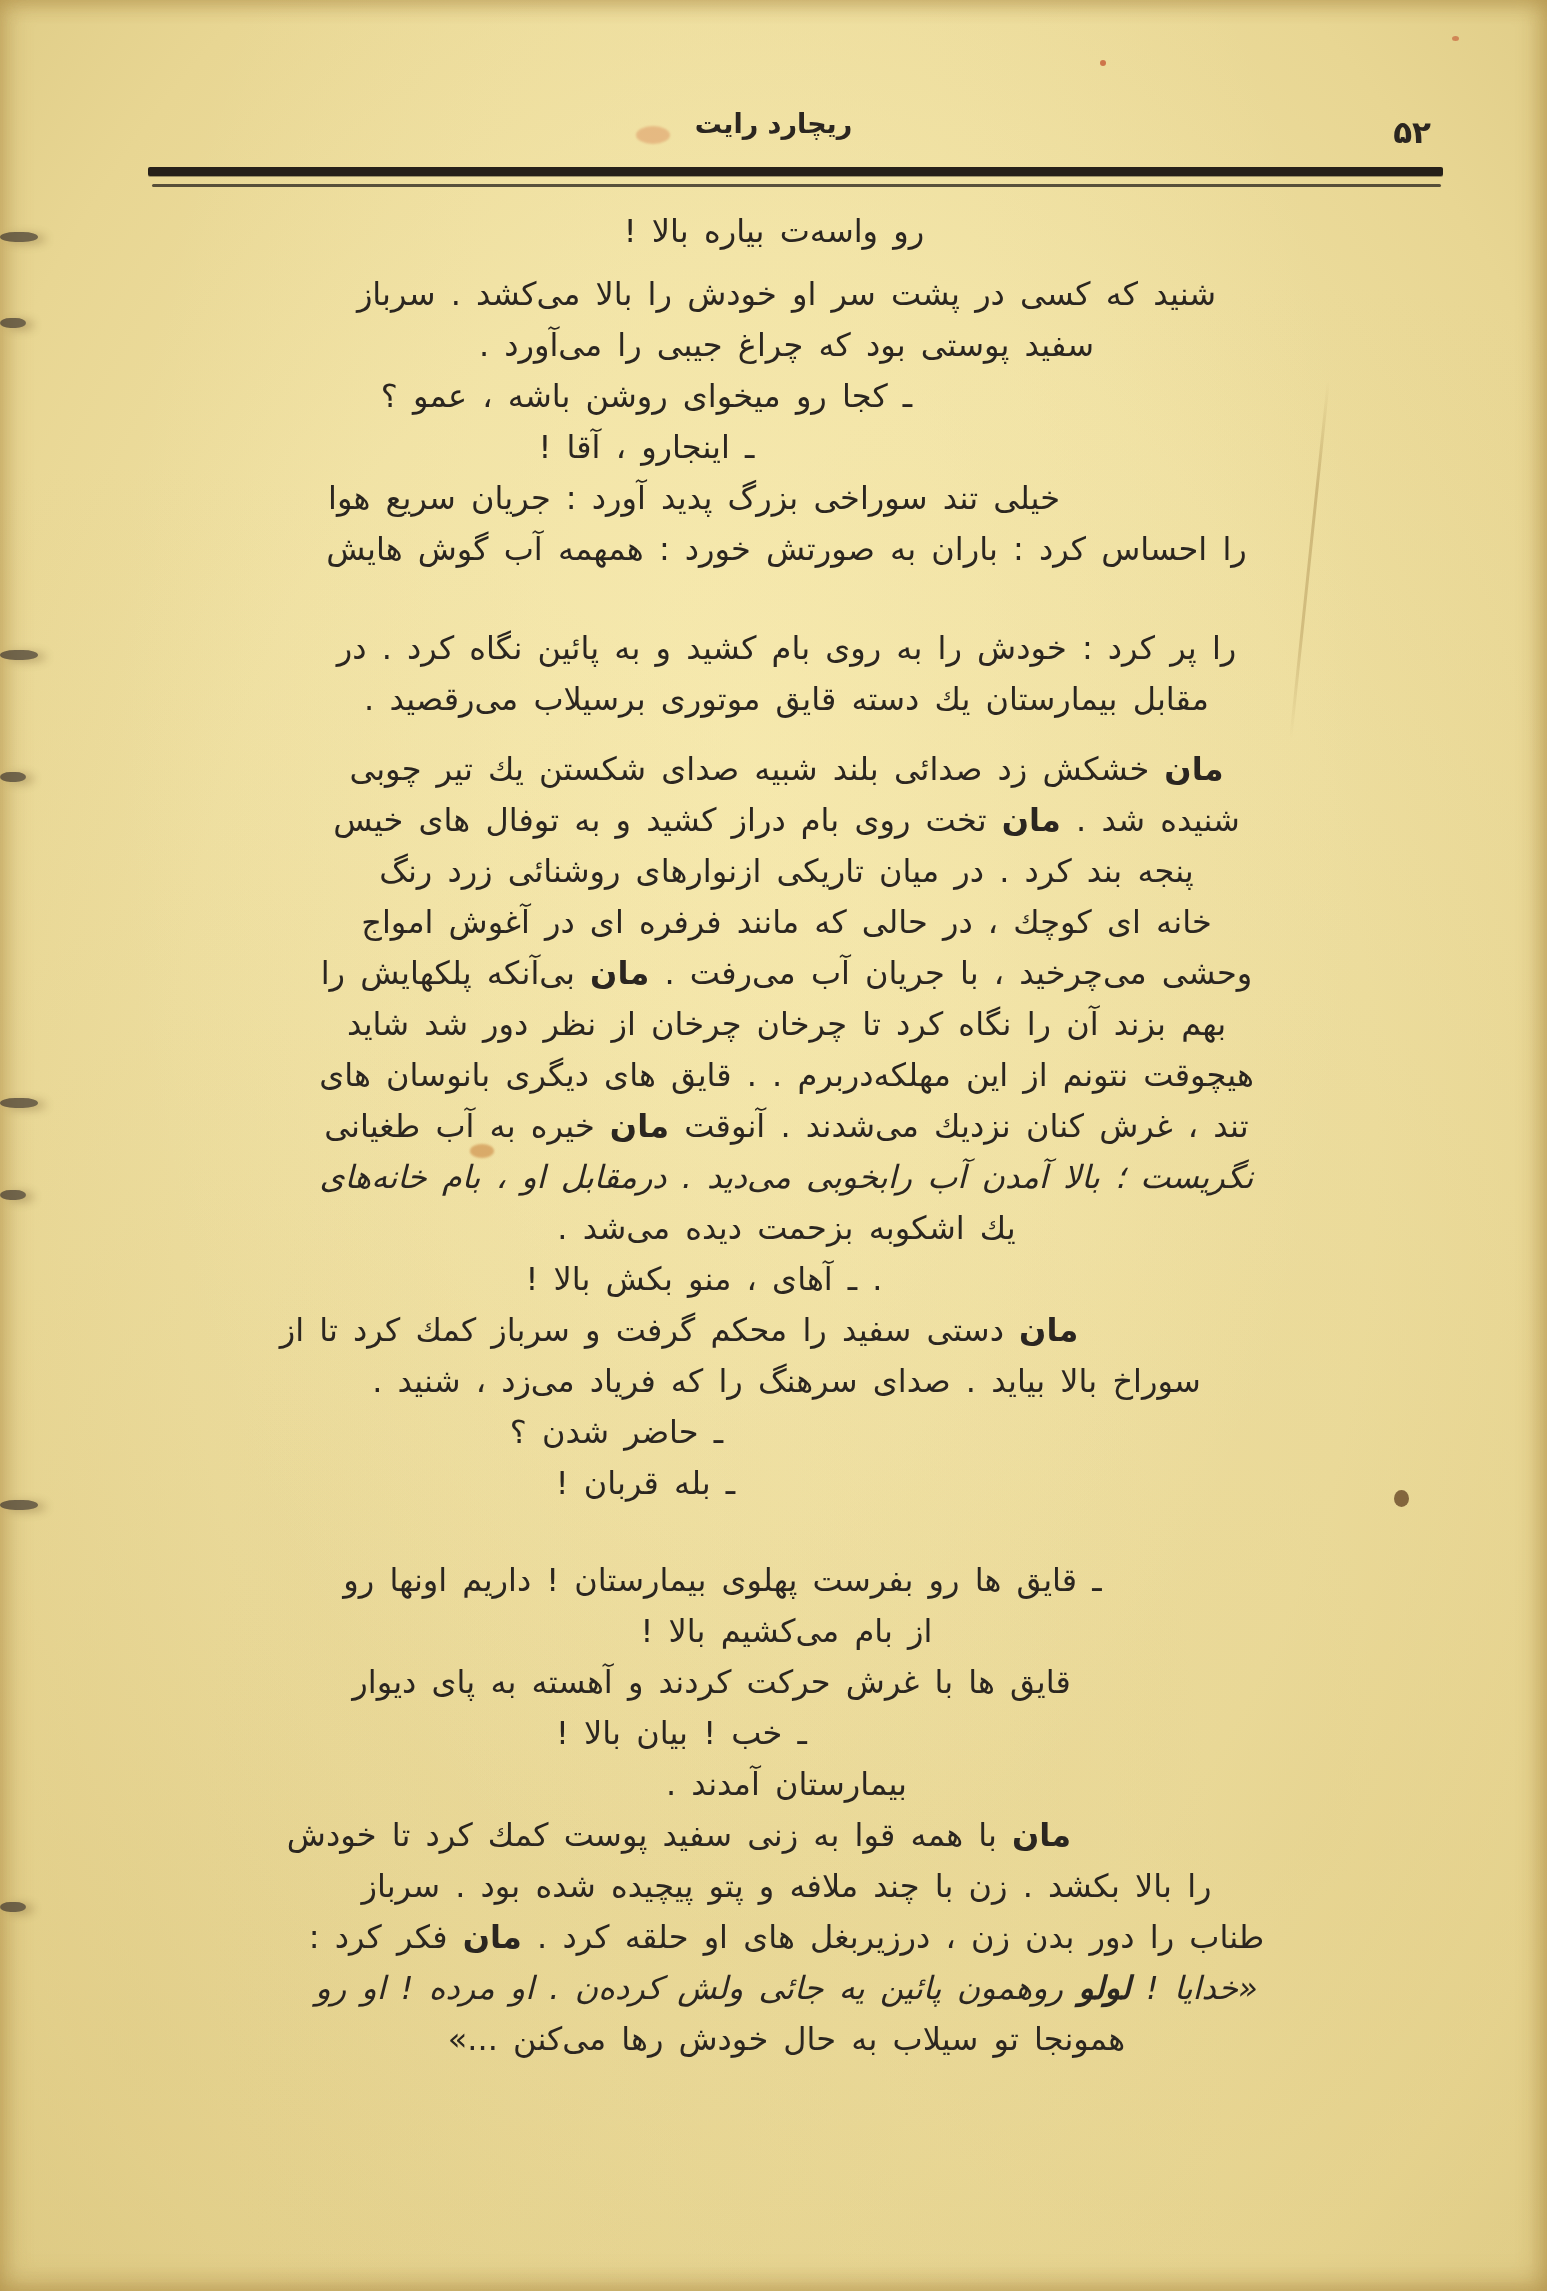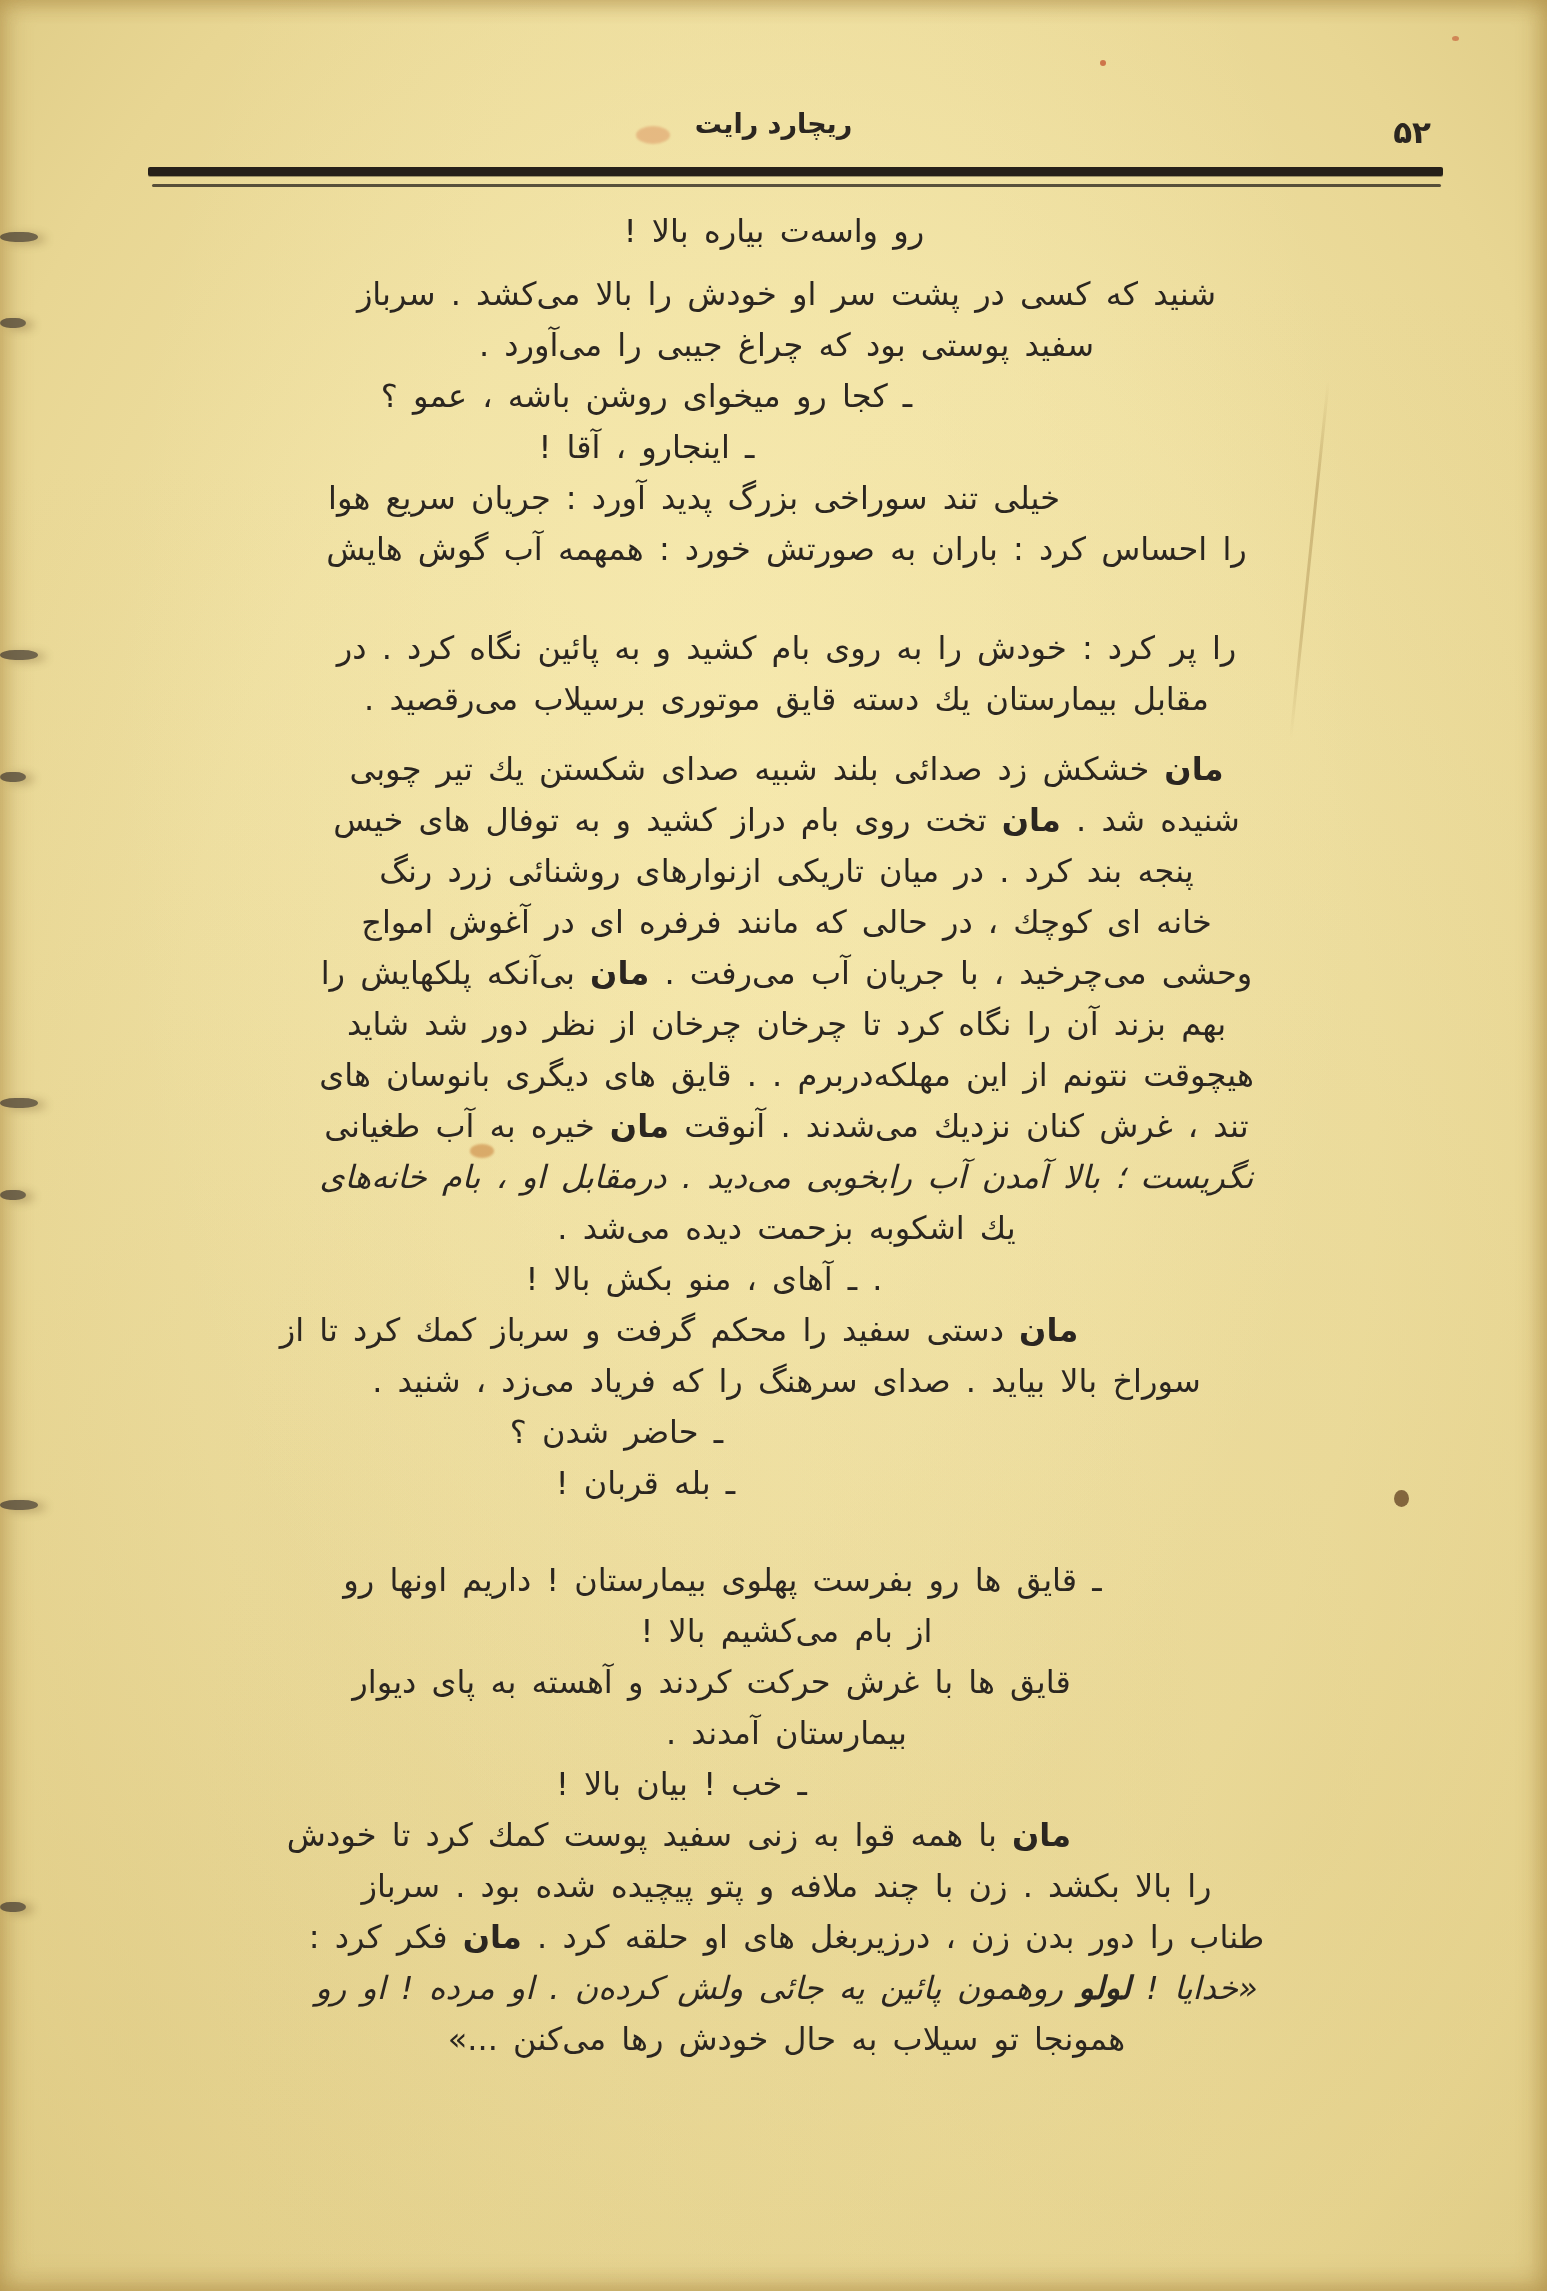--- a/index.html
+++ b/index.html
@@ -100,22 +100,22 @@
       <div class="line" style="padding-right: 0px; font-style: italic;"><span>نگریست ؛ بالا آمدن آب رابخوبی می‌دید . درمقابل او ، بام خانه‌های</span></div>
       <div class="line" style="padding-right: 0px;"><span>یك اشکوبه بزحمت دیده می‌شد .</span></div>
       <div class="line" style="padding-right: 165px;"><span>. ـ آهای ، منو بکش بالا !</span></div>
       <div class="line" style="padding-right: 215px;"><span class="b">مان</span><span> دستی سفید را محکم گرفت و سرباز کمك کرد تا از</span></div>
       <div class="line" style="padding-right: 0px;"><span>سوراخ بالا بیاید . صدای سرهنگ را که فریاد می‌زد ، شنید .</span></div>
       <div class="line" style="padding-right: 340px;"><span>ـ حاضر شدن ؟</span></div>
       <div class="line" style="padding-right: 282px;"><span>ـ بله قربان !</span></div>
       <div class="line gap-before" style="padding-right: 128px;"><span>ـ قایق ها رو بفرست پهلوی بیمارستان ! داریم اونها رو</span></div>
       <div class="line" style="padding-right: 0px;"><span>از بام می‌کشیم بالا !</span></div>
       <div class="line" style="padding-right: 150px;"><span>قایق ها با غرش حرکت کردند و آهسته به پای دیوار</span></div>
+      <div class="line" style="padding-right: 210px;"><span>ـ خب ! بیان بالا !</span></div>
       <div class="line" style="padding-right: 0px;"><span>بیمارستان آمدند .</span></div>
-      <div class="line" style="padding-right: 210px;"><span>ـ خب ! بیان بالا !</span></div>
       <div class="line" style="padding-right: 215px;"><span class="b">مان</span><span> با همه قوا به زنی سفید پوست کمك کرد تا خودش</span></div>
       <div class="line" style="padding-right: 0px;"><span>را بالا بکشد . زن با چند ملافه و پتو پیچیده شده بود . سرباز</span></div>
       <div class="line" style="padding-right: 0px;"><span>طناب را دور بدن زن ، درزیربغل های او حلقه کرد . </span><span class="b">مان</span><span> فکر کرد :</span></div>
       <div class="line" style="padding-right: 0px; font-style: italic;"><span>«خدایا ! </span><span class="b">لولو</span><span> روهمون پائین یه جائی ولش کرده‌ن . او مرده ! او رو</span></div>
       <div class="line" style="padding-right: 0px;"><span>همونجا تو سیلاب به حال خودش رها می‌کنن ...»</span></div>
     </div>
 
   <div class="stain stain-header"></div>
   <div class="stain stain-rust"></div>
   <div class="stain stain-brown"></div>

